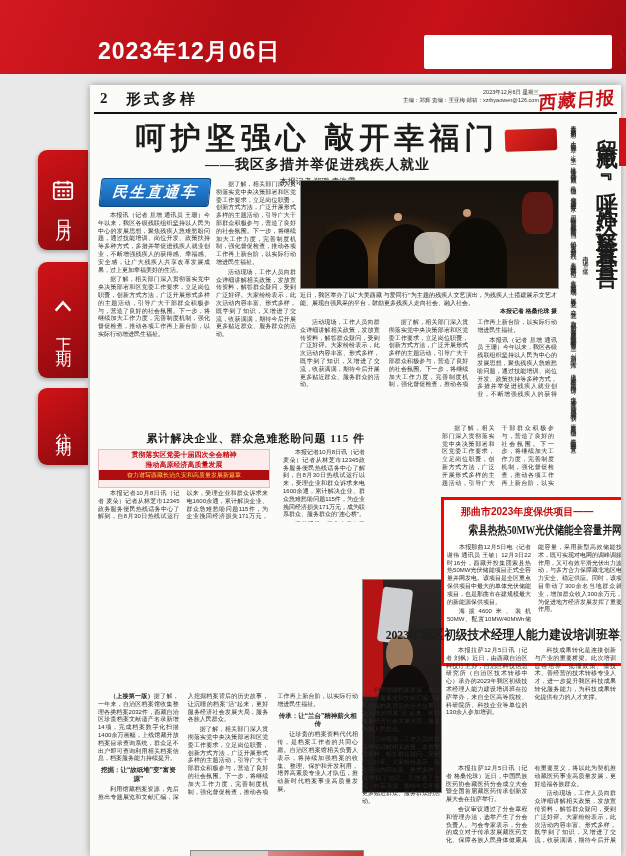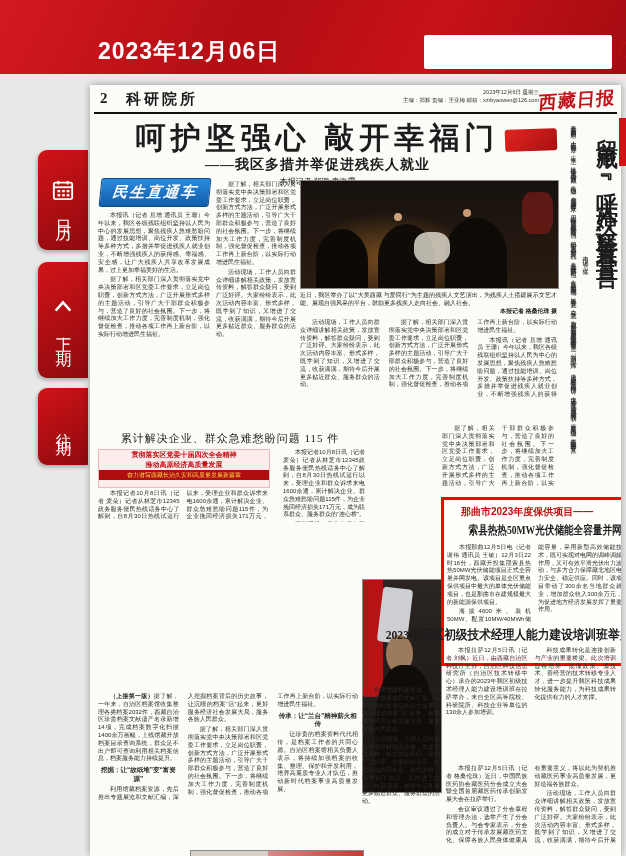--- a/index.html
+++ b/index.html
@@ -36,21 +36,21 @@
   .h1sub{font-size:14px;font-weight:bold;text-align:center;letter-spacing:1px;}
   .byline{font-size:8px;text-align:center;color:#222;}
   .badge{background:linear-gradient(180deg,#2b8ae0,#135ea8);color:#fff;font-weight:bold;font-style:italic;
          font-size:15px;letter-spacing:2px;display:flex;align-items:center;justify-content:center;
          transform:skewX(-6deg);border:1px solid #0d4a86;border-radius:3px;}
   .photo{border:1px solid #8a8a8a;overflow:hidden;position:relative;}
   .caption{font-size:6px;line-height:1.35;text-align:justify;color:#222;}
   .credit{display:block;text-align:right;font-weight:bold;}
   .h2{font-size:19px;font-weight:bold;white-space:nowrap;text-align:center;}
   .h2 span{display:inline-block;transform:scaleX(.85);transform-origin:center;}
-  .h2sub{font-size:11px;font-weight:normal;text-align:center;letter-spacing:1px;white-space:nowrap;}
+  .h2sub{font-size:11px;font-weight:bold;text-align:right;letter-spacing:1px;white-space:nowrap;}
   .banner{background:#fdecec;border:1px solid #f0b9b9;text-align:center;overflow:hidden;}
   .banner .l{color:#c40d12;font-size:7px;font-weight:bold;line-height:1.45;white-space:nowrap;}
   .banner .strip{background:#b00d10;color:#ffd74d;font-size:6px;line-height:1.7;white-space:nowrap;}
   .hlbox{border:3px solid #fe0000;background:#fffefb;}
   .kicker{color:#c40d12;font-weight:bold;font-size:10px;white-space:nowrap;}
   .h3{font-weight:bold;white-space:nowrap;text-align:center;}
   .h3 span{display:inline-block;transform-origin:center;}
   .vart{writing-mode:vertical-rl;overflow:hidden;}
   .vtitle{font-size:22px;font-weight:bold;letter-spacing:8px;line-height:1.2;height:540px;margin-left:4px;}
   .vby{font-size:6px;letter-spacing:2px;height:360px;padding-top:130px;margin-left:3px;color:#333;}
@@ -100,21 +100,21 @@
     <div class="vlabel">上一期</div>
   </div>
 
   <div class="sbtn" style="top:388px;height:77px;">
     <div class="vlabel" style="margin-top:0;">往期</div>
   </div>
 
   <div class="page">
 
     <div class="abs mh-num serif" style="left:10px;top:5px;">2</div>
-    <div class="abs mh-sec serif" style="left:36px;top:5px;">科研院所</div>
+    <div class="abs mh-sec serif" style="left:36px;top:5px;">形式多样</div>
     <div class="abs mh-small" style="right:82px;top:3px;width:160px;">
       <div>2023年12月6日 星期三</div>
       <div>主编：郑辉 责编：王亚梅 邮箱：xzrbyaowen@126.com</div>
     </div>
     <div class="abs logo" style="right:6px;top:3px;">西藏日报</div>
     <div class="abs rule" style="left:4px;top:27px;width:523px;height:2px;"></div>
 
     <div class="abs h1" style="left:5px;top:33px;width:445px;">呵护坚强心 敲开幸福门</div>
     <div class="abs h1sub serif" style="left:5px;top:71px;width:445px;">——我区多措并举促进残疾人就业</div>
     <div class="abs byline serif" style="left:5px;top:91px;width:445px;">本报记者 郑璐 袁海霞</div>

